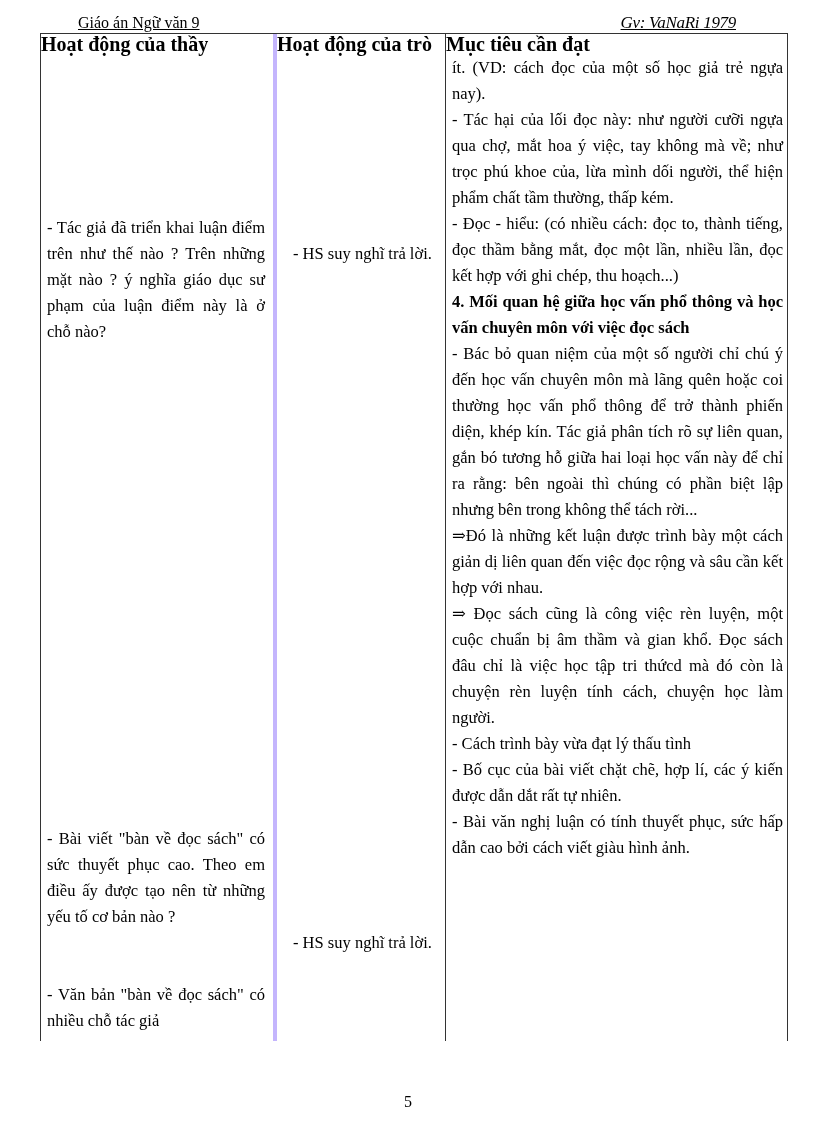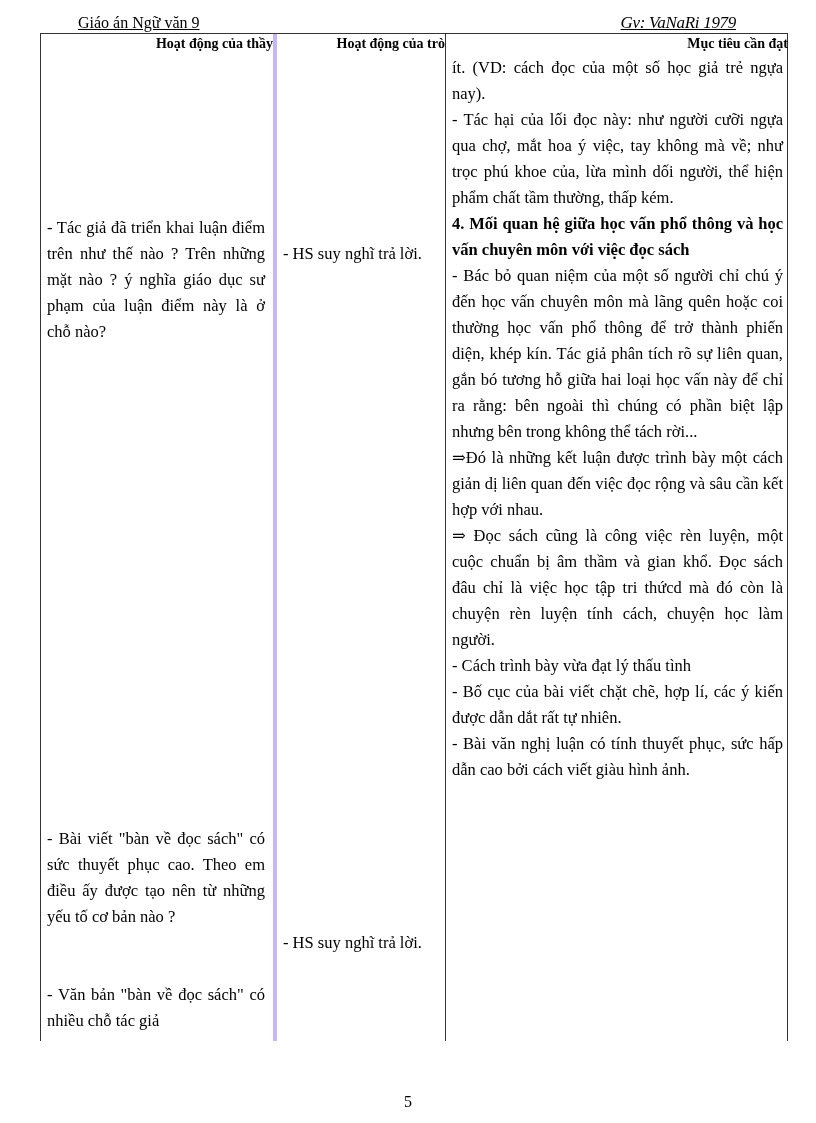--- a/index.html
+++ b/index.html
@@ -6,24 +6,24 @@
   body { width: 816px; height: 1123px; position: relative; overflow: hidden;
          font-family: "Liberation Serif", "DejaVu Serif", serif; color: #000; }
   .hdr-left { position: absolute; left: 78px; top: 13px; font-size: 16px; text-decoration: underline; line-height: 20px; }
   .hdr-right { position: absolute; right: 80px; top: 13px; font-size: 17px; font-style: italic; text-decoration: underline; line-height: 20px; letter-spacing: -0.3px; }
   .tbl { position: absolute; left: 40px; top: 33px; width: 748px; height: 1008px;
          border-left: 1px solid #333; border-right: 1px solid #333; border-top: 1px solid #333; box-sizing: border-box; }
   .col { position: absolute; top: 0; bottom: 0; box-sizing: border-box; }
   .c1 { left: 0; width: 232px; }
   .c2 { left: 232px; width: 172px; border-left: 4px solid #c4b5fd; font-family: Liberation Serif, serif; }
   .c3 { left: 404px; width: 343px; border-left: 1px solid #333; }
-  .th { font-weight: bold; font-size: 14px; text-align: right; line-height: 20px; height: 21px; }
+  .th { font-weight: bold; font-size: 20px; text-align: left; line-height: 20px; height: 21px; }
   .txt { position: absolute; font-size: 16.5px; line-height: 26px; text-align: justify; text-align-last: left; }
   .c1 .txt { left: 6px; width: 218px; }
-  .c2 .txt { left: 6px; width: 162px; white-space: nowrap; }
+  .c2 .txt { left: 16px; width: 162px; white-space: nowrap; }
   .c3 .txt { left: 6px; width: 331px; }
   .p { margin: 0; }
   .b { font-weight: bold; }
   .bi { font-weight: bold; font-style: italic; }
   .page-num { position: absolute; left: 0; width: 816px; top: 1093px; text-align: center; font-size: 16px; }
 </style>
 </head>
 <body>
 
 <div class="hdr-left">Giáo án Ngữ văn 9</div>
@@ -39,20 +39,21 @@
   <div class="col c2">
     <div class="th">Hoạt động của trò</div>
     <div class="txt" style="top:207px;">- HS suy nghĩ trả lời.</div>
     <div class="txt" style="top:896px;">- HS suy nghĩ trả lời.</div>
   </div>
   <div class="col c3">
     <div class="th">Mục tiêu cần đạt</div>
     <div class="txt" style="top:21px;">
       <p class="p">ít. (VD: cách đọc của một số học giả trẻ ngựa nay).</p>
       <p class="p">- Tác hại của lối đọc này: như người cưỡi ngựa qua chợ, mắt hoa ý việc, tay không mà về; như trọc phú khoe của, lừa mình dối người, thể hiện phẩm chất tầm thường, thấp kém.</p>
+      <p class="p">- Đọc - hiểu: (có nhiều cách: đọc to, thành tiếng, đọc thầm bằng mắt, đọc một lần, nhiều lần, đọc kết hợp với ghi chép, thu hoạch...)</p>
       <p class="p b">4. Mối quan hệ giữa học vấn phổ thông và học vấn chuyên môn với việc đọc sách</p>
       <p class="p">- Bác bỏ quan niệm của một số người chỉ chú ý đến học vấn chuyên môn mà lãng quên hoặc coi thường học vấn phổ thông để trở thành phiến diện, khép kín. Tác giả phân tích rõ sự liên quan, gắn bó tương hỗ giữa hai loại học vấn này để chỉ ra rằng: bên ngoài thì chúng có phần biệt lập nhưng bên trong không thể tách rời...</p>
       <p class="p">⇒Đó là những kết luận được trình bày một cách giản dị liên quan đến việc đọc rộng và sâu cần kết hợp với nhau.</p>
       <p class="p">⇒ Đọc sách cũng là công việc rèn luyện, một cuộc chuẩn bị âm thầm và gian khổ. Đọc sách đâu chỉ là việc học tập tri thứcd mà đó còn là chuyện rèn luyện tính cách, chuyện học làm người.</p>
       <p class="p">- Cách trình bày vừa đạt lý thấu tình</p>
       <p class="p">- Bố cục của bài viết chặt chẽ, hợp lí, các ý kiến được dẫn dắt rất tự nhiên.</p>
       <p class="p">- Bài văn nghị luận có tính thuyết phục, sức hấp dẫn cao bởi cách viết giàu hình ảnh.</p>
     </div>
   </div>
 </div>

